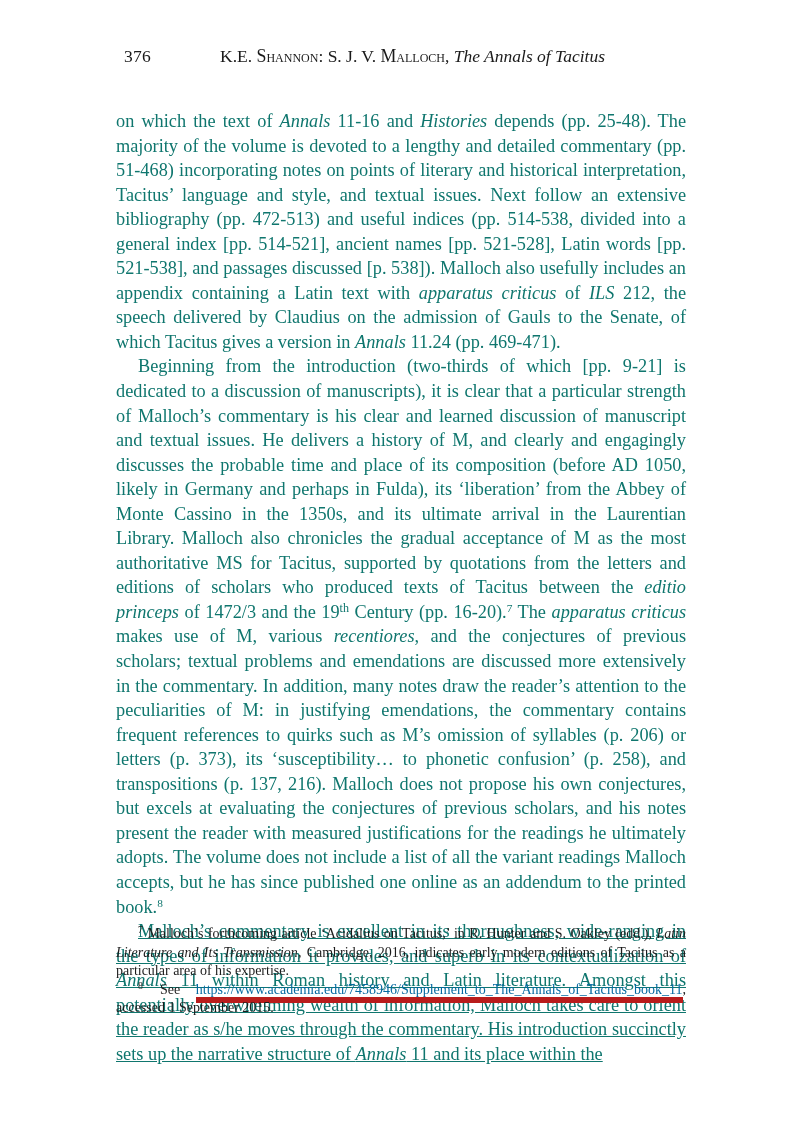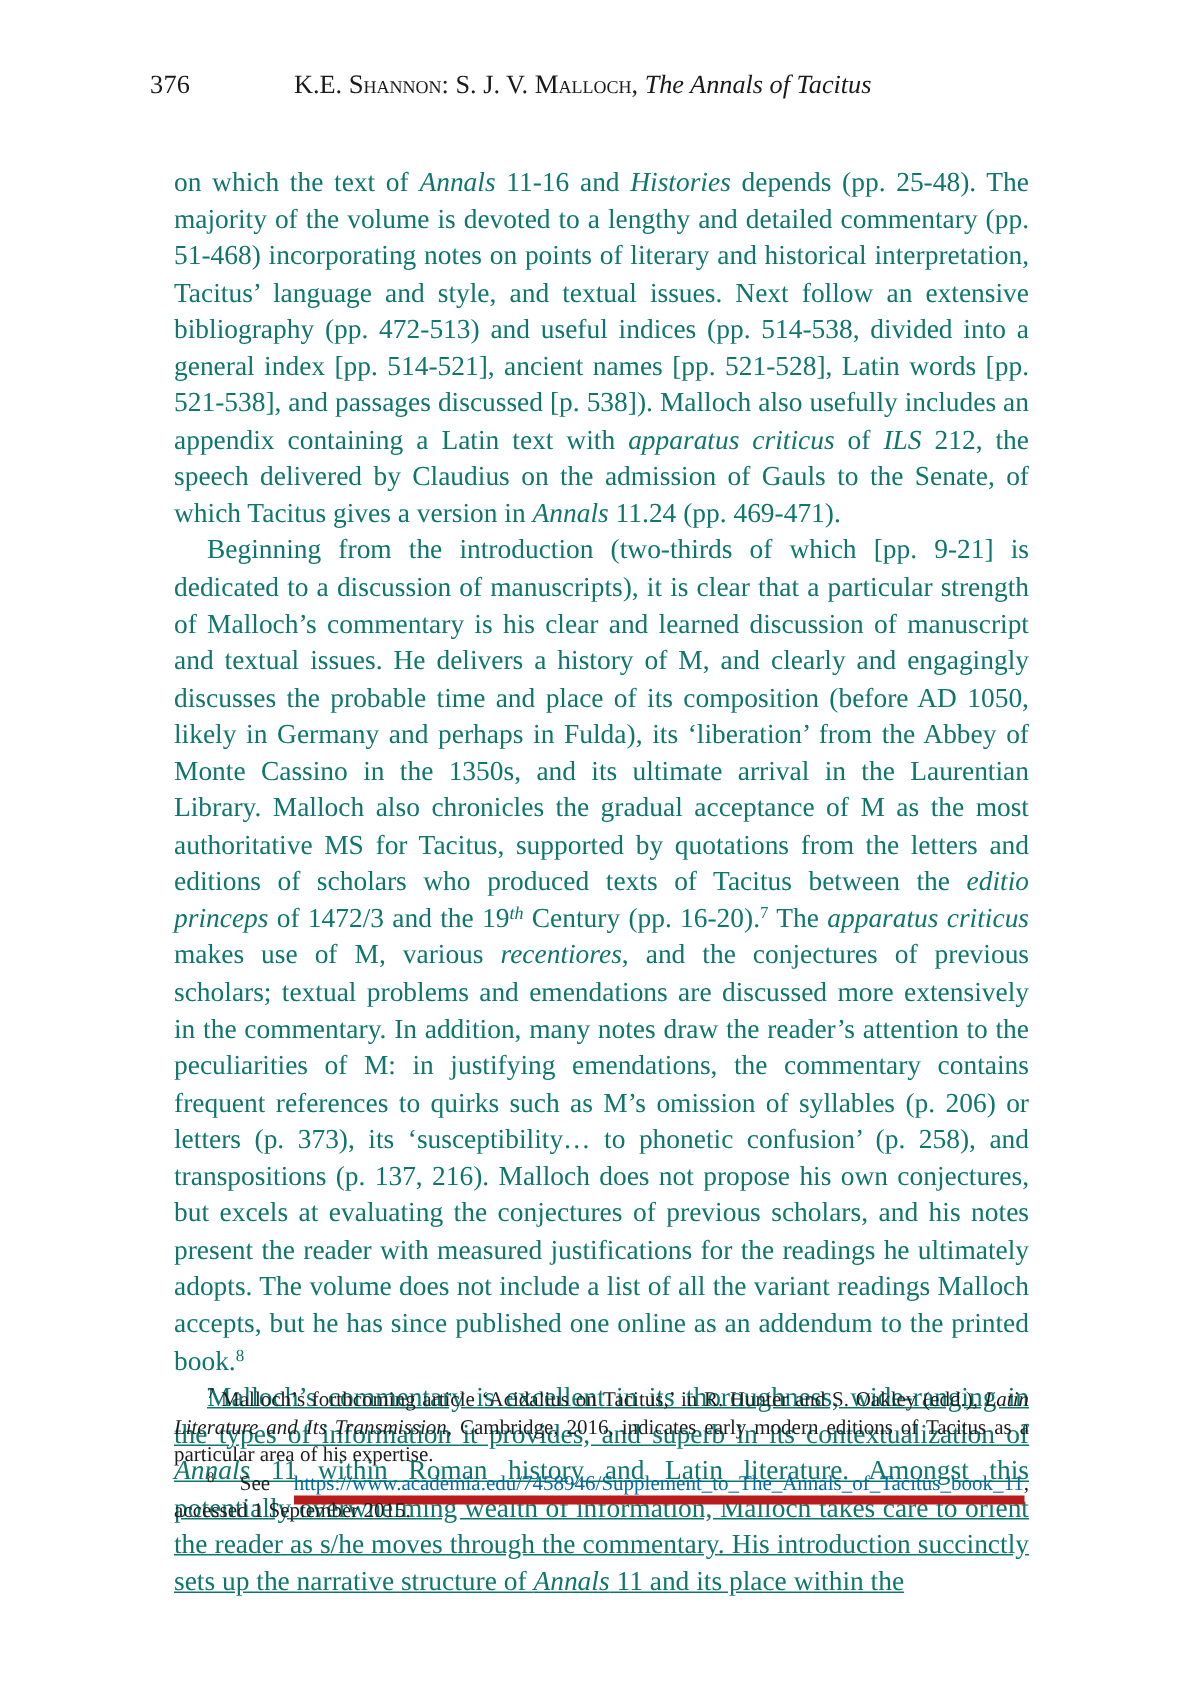--- a/index.html
+++ b/index.html
@@ -20,21 +20,21 @@
     position: absolute;
     top: 0; left: 0;
     width: 800px;
     height: 1129px;
     background: #ffffff;
   }
 
   
   .running-head {
     position: absolute;
-    left: 100px;
+    left: 124px;
     top: 44px;
     width: 568px;
     height: 24px;
     font-size: 17.5px;
     line-height: 24px;
     white-space: nowrap;
   }
   .running-head .folio {
     display: inline-block;
     width: 96px;
@@ -77,21 +77,20 @@
   }
   sup.fn {
     font-size: 0.62em;
     vertical-align: 0.52em;
     line-height: 0;
   }
   sup.ord {
     font-size: 0.66em;
     vertical-align: 0.46em;
     line-height: 0;
-    font-style: italic;
   }
 
   
   .footnotes {
     position: absolute;
     left: 116px;
     top: 925px;
     width: 570px;
     font-size: 14px;
     line-height: 18.6px;

